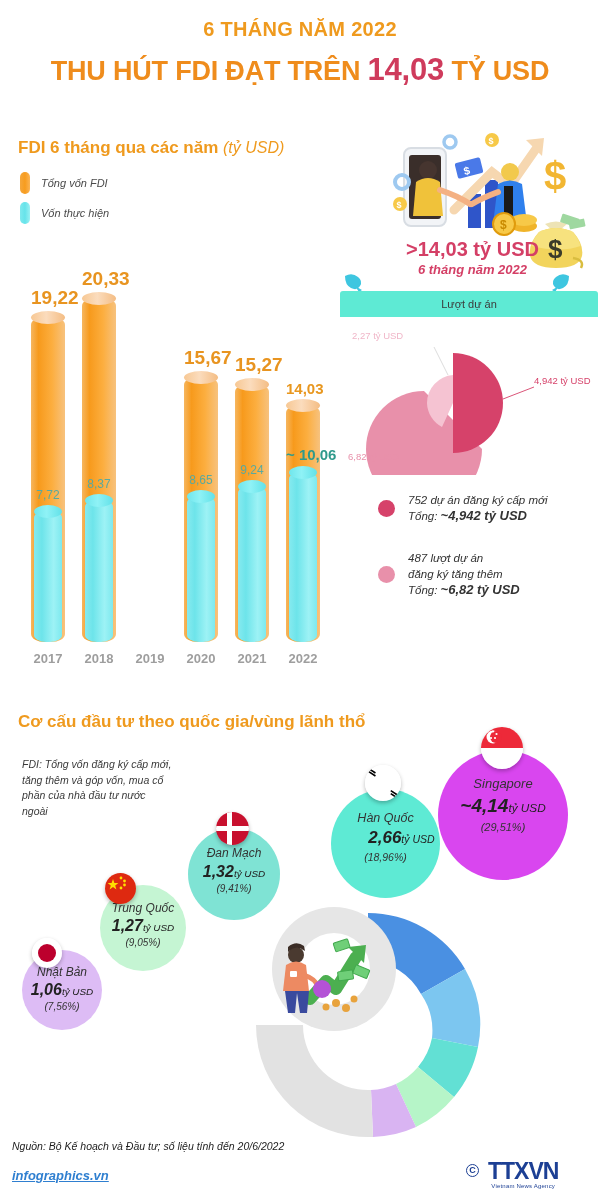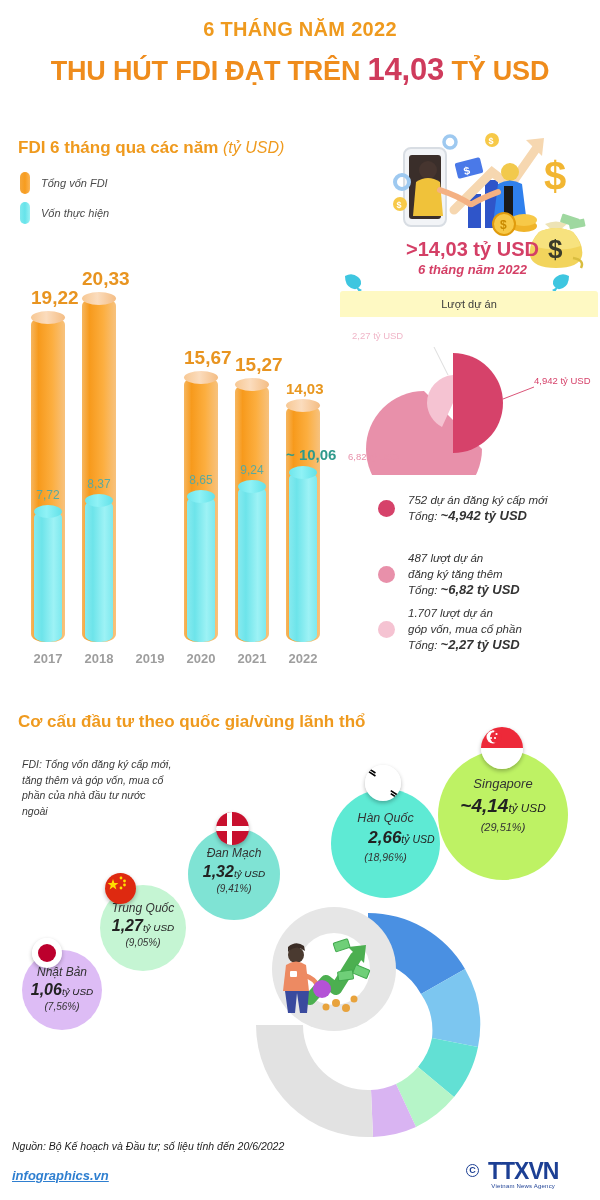--- a/index.html
+++ b/index.html
@@ -84,21 +84,21 @@
   }
   .hand { position:absolute; width:22px; height:20px; }
 
   
   .tabs { position:absolute; left:340px; top:291px; width:258px; height:26px; display:flex; }
   .tab {
     flex:1; display:flex; align-items:center; justify-content:center;
     font-size:11px; color:#3b3b3b; border-radius:3px 3px 0 0;
   }
   .tab.active { background:#ffffff; border:1px solid #e3e3e3; border-bottom:none; }
-  .tab.inactive { background:#fef9c3; }
+  .tab.inactive { background:#5eead4; }
 
   
   .pie-wrap { position:absolute; left:356px; top:325px; width:235px; height:150px; }
   .pie-lbl { position:absolute; font-size:9.5px; white-space:nowrap; }
 
   
   .pl { position:absolute; left:378px; display:flex; align-items:center; }
   .pl-dot { width:17px; height:17px; border-radius:50%; flex:none; margin-right:13px; }
   .pl-txt { font-size:11.5px; font-style:italic; color:#333; line-height:16px; }
   .pl-txt b { font-weight:bold; font-size:13px; font-style:italic; }
@@ -327,28 +327,20 @@
     </span>
   </div>
   <div class="pl" style="top:550px;">
     <span class="pl-dot" style="background:#e890aa"></span>
     <span class="pl-txt">
       <span>487 lượt dự án</span><br>
       <span>đăng ký tăng thêm</span><br>
       <span>Tổng: </span><b>~6,82 tỷ USD</b>
     </span>
   </div>
-  <div class="pl" style="top:605px;">
-    <span class="pl-dot" style="background:#f5c3d2"></span>
-    <span class="pl-txt">
-      <span>1.707 lượt dự án</span><br>
-      <span>góp vốn, mua cổ phần</span><br>
-      <span>Tổng: </span><b>~2,27 tỷ USD</b>
-    </span>
-  </div>
 
   <div class="sec2-title">Cơ cấu đầu tư theo quốc gia/vùng lãnh thổ</div>
   <div class="sec2-note">FDI: Tổng vốn đăng ký cấp mới, tăng thêm và góp vốn, mua cổ phần của nhà đầu tư nước ngoài</div>
 
   <div class="donut">
     <svg width="260" height="260" viewBox="0 0 260 260">
       <g transform="translate(130,130)">
         <path d="M0 -112 A112 112 0 0 1 97 -56 L53 -31 A65 65 0 0 0 0 -65 Z" fill="#4a90e2"></path>
         <path d="M97 -56 A112 112 0 0 1 110 22 L64 13 A65 65 0 0 0 53 -31 Z" fill="#7cc6f0"></path>
         <path d="M110 22 A112 112 0 0 1 86 72 L50 42 A65 65 0 0 0 64 13 Z" fill="#62e0d4"></path>
@@ -378,21 +370,21 @@
         <path d="M50 57 q8 -8 17 -1 l-1 -5 q-8 -6 -16 1z" fill="#3b2d26"></path>
         <path d="M48 70 q10 -7 20 0 l3 26 h-26 z" fill="#ed8a62"></path>
         <path d="M47 96 l3 22 h7 l2 -20 l3 20 h7 l2 -22 z" fill="#3a4a9e"></path>
         <path d="M66 80 q12 4 14 12" stroke="#ed8a62" stroke-width="5" fill="none" stroke-linecap="round"></path>
         <circle cx="84" cy="94" r="9" fill="#b452d6"></circle>
         <rect x="52" y="76" width="7" height="6" rx="1" fill="#fff"></rect>
       </g>
     </svg>
   </div>
 
-  <div class="bub" id="bub-sg" style="left:438px;top:750px;width:130px;height:130px;background:#bef264;">
+  <div class="bub" id="bub-sg" style="left:438px;top:750px;width:130px;height:130px;background:#d946ef;">
     <div class="bub-name" style="font-size:13px;margin-top:26px;">Singapore</div>
     <div class="bub-val" style="font-size:19px;margin-top:4px;"><span>~4,14</span><span class="u">tỷ USD</span></div>
     <div class="bub-pct" style="font-size:11px;margin-top:4px;">(29,51%)</div>
   </div>
   <div class="flag" style="left:481px;top:727px;width:42px;height:42px;">
     <svg width="42" height="42" viewBox="0 0 42 42">
         <rect width="42" height="21" fill="#ed2939"></rect>
         <rect y="21" width="42" height="21" fill="#fff"></rect>
         <circle cx="12" cy="10" r="6.5" fill="#fff"></circle>
         <circle cx="15" cy="10" r="6" fill="#ed2939"></circle>

